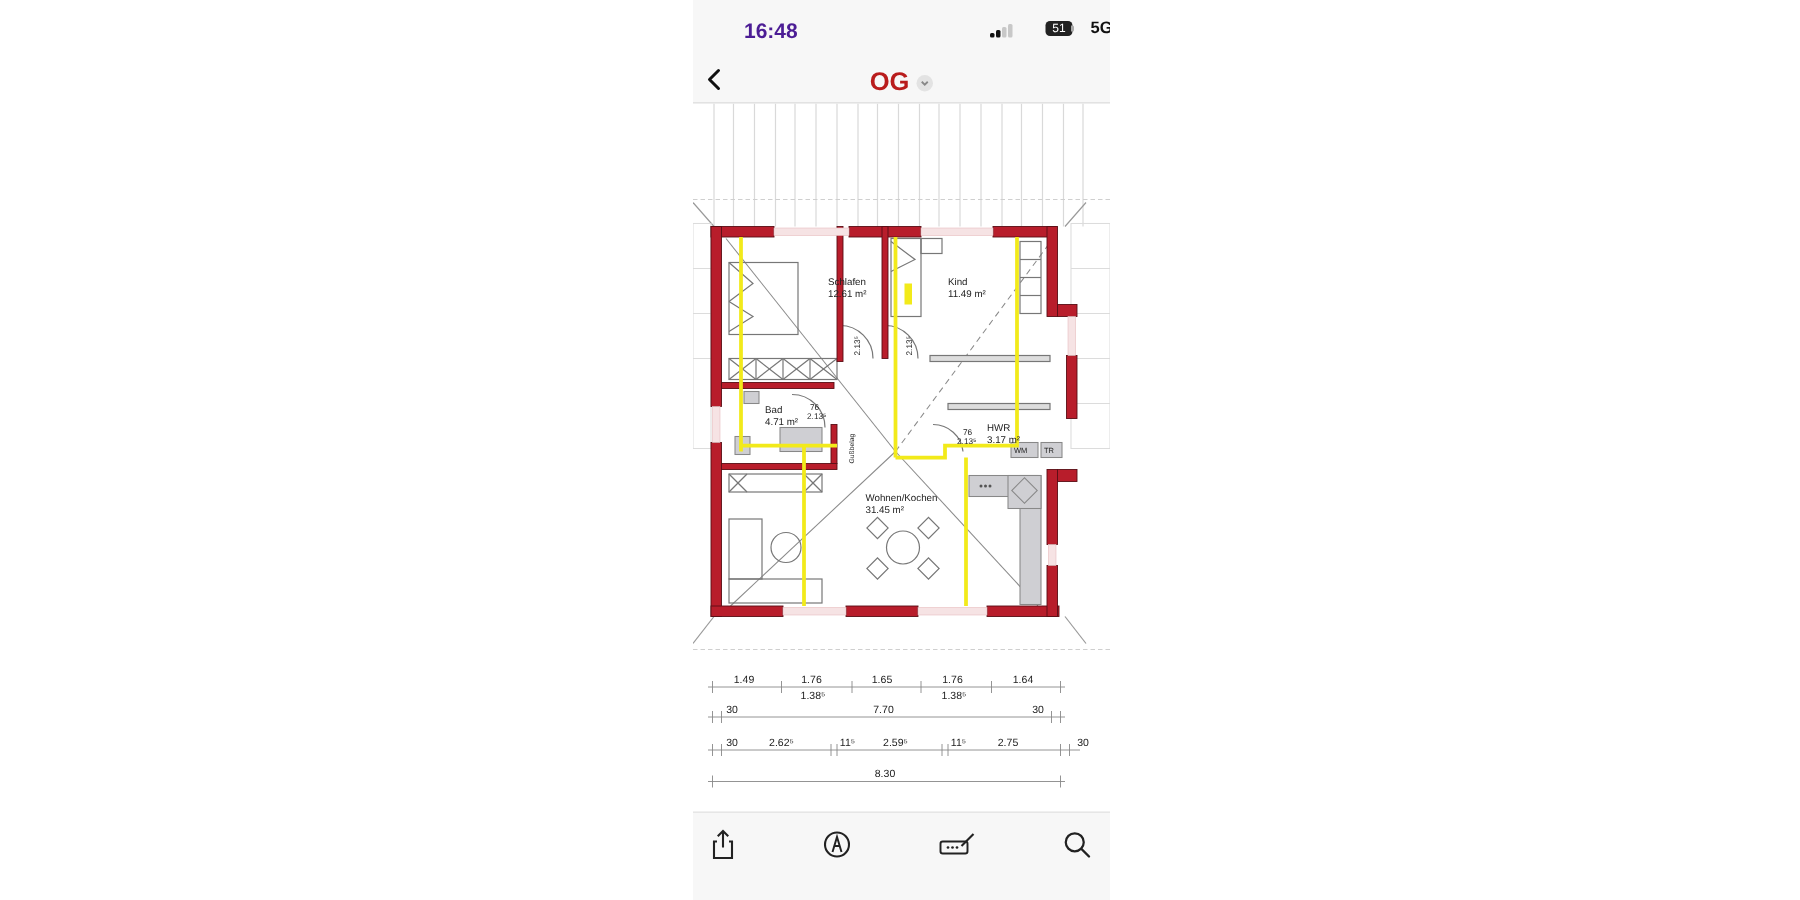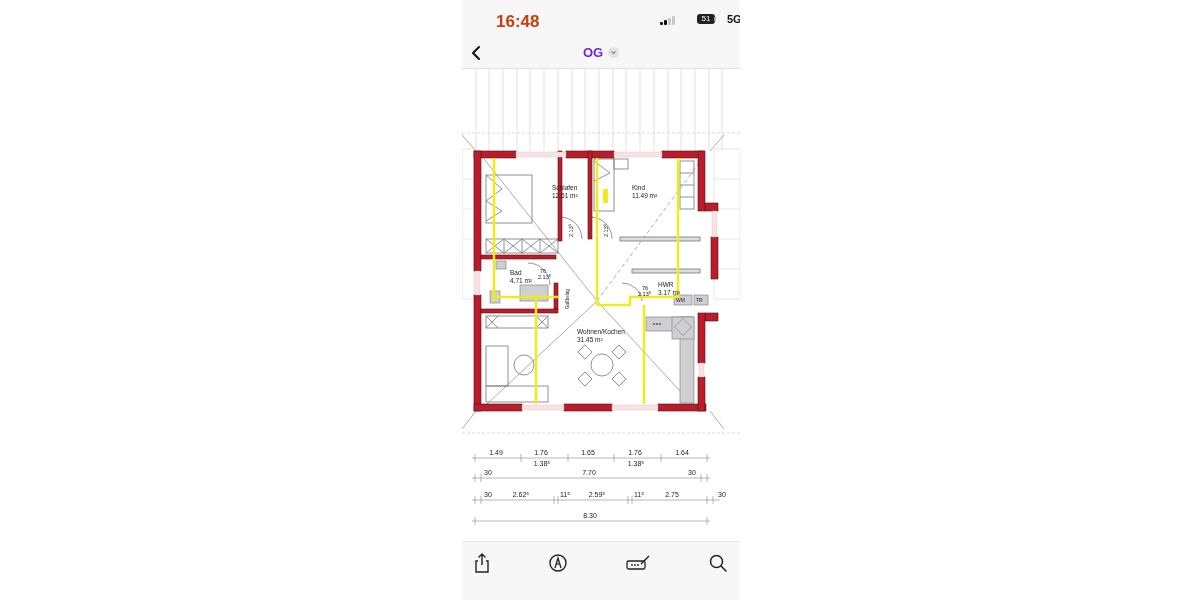--- a/index.html
+++ b/index.html
@@ -1,28 +1,28 @@
 <!DOCTYPE html>
 <html><head>
 <meta charset="utf-8">
 <style>
   html, body { margin:0; padding:0; }
   body { width:1200px; height:600px; background:#ffffff; position:relative; overflow:hidden; font-family:"Liberation Sans", sans-serif; }
   .phone { position:absolute; left:462px; top:0; width:278px; height:600px; background:#ffffff; overflow:hidden; }
   .statusbar { position:absolute; left:0; top:0; width:278px; height:40px; background:#f7f7f7; }
-  .time { position:absolute; left:34px; top:12px; font-size:17px; font-weight:bold; color:#c2410c; }
+  .time { position:absolute; left:34px; top:12px; font-size:14px; font-weight:bold; color:#4c1d95; }
   .signal { position:absolute; left:198px; top:15px; width:16px; height:10px; }
   .signal span { position:absolute; bottom:0; width:2.5px; background:#111; border-radius:1px; }
   .signal span.off { background:#c8c8c8; }
   .net { position:absolute; left:217px; top:13px; font-size:11px; font-weight:bold; color:#111;padding-left:48px; }
   .battery { position:absolute; left:235px; top:14px; width:18px; height:10px; background:#222; border-radius:3px; color:#fff; font-size:8px; font-weight:normal; text-align:center; line-height:10px; }
   .battery-tip { position:absolute; left:252px; top:17px; width:2px; height:4px; background:#aaa; border-radius:0 1px 1px 0; }
   .navbar { position:absolute; left:0; top:40px; width:278px; height:28px; background:#f7f7f7; border-bottom:1px solid #e2e2e2; }
   .back { position:absolute; left:4px; top:2px; width:22px; height:22px; }
-  .title { position:absolute; left:0; width:278px; top:5px; text-align:center; font-size:13px; font-weight:bold; color:#6d28d9; }
+  .title { position:absolute; left:0; width:278px; top:5px; text-align:center; font-size:17px; font-weight:bold; color:#b91c1c; }
   .title-inner { display:inline-flex; align-items:center; gap:5px; }
   .chev { width:11px; height:11px; border-radius:50%; background:#e3e3e3; display:inline-block; position:relative; }
   .canvas { position:absolute; left:0; top:69px; width:278px; height:472px; }
   .toolbar { position:absolute; left:0; top:541px; width:278px; height:59px; background:#f7f7f7; border-top:1px solid #e6e6e6; }
   .tb { position:absolute; top:10px; width:22px; height:22px; }
   .lbl { font-family:"Liberation Sans", sans-serif; fill:#222; }
 </style>
 </head>
 <body>
 

